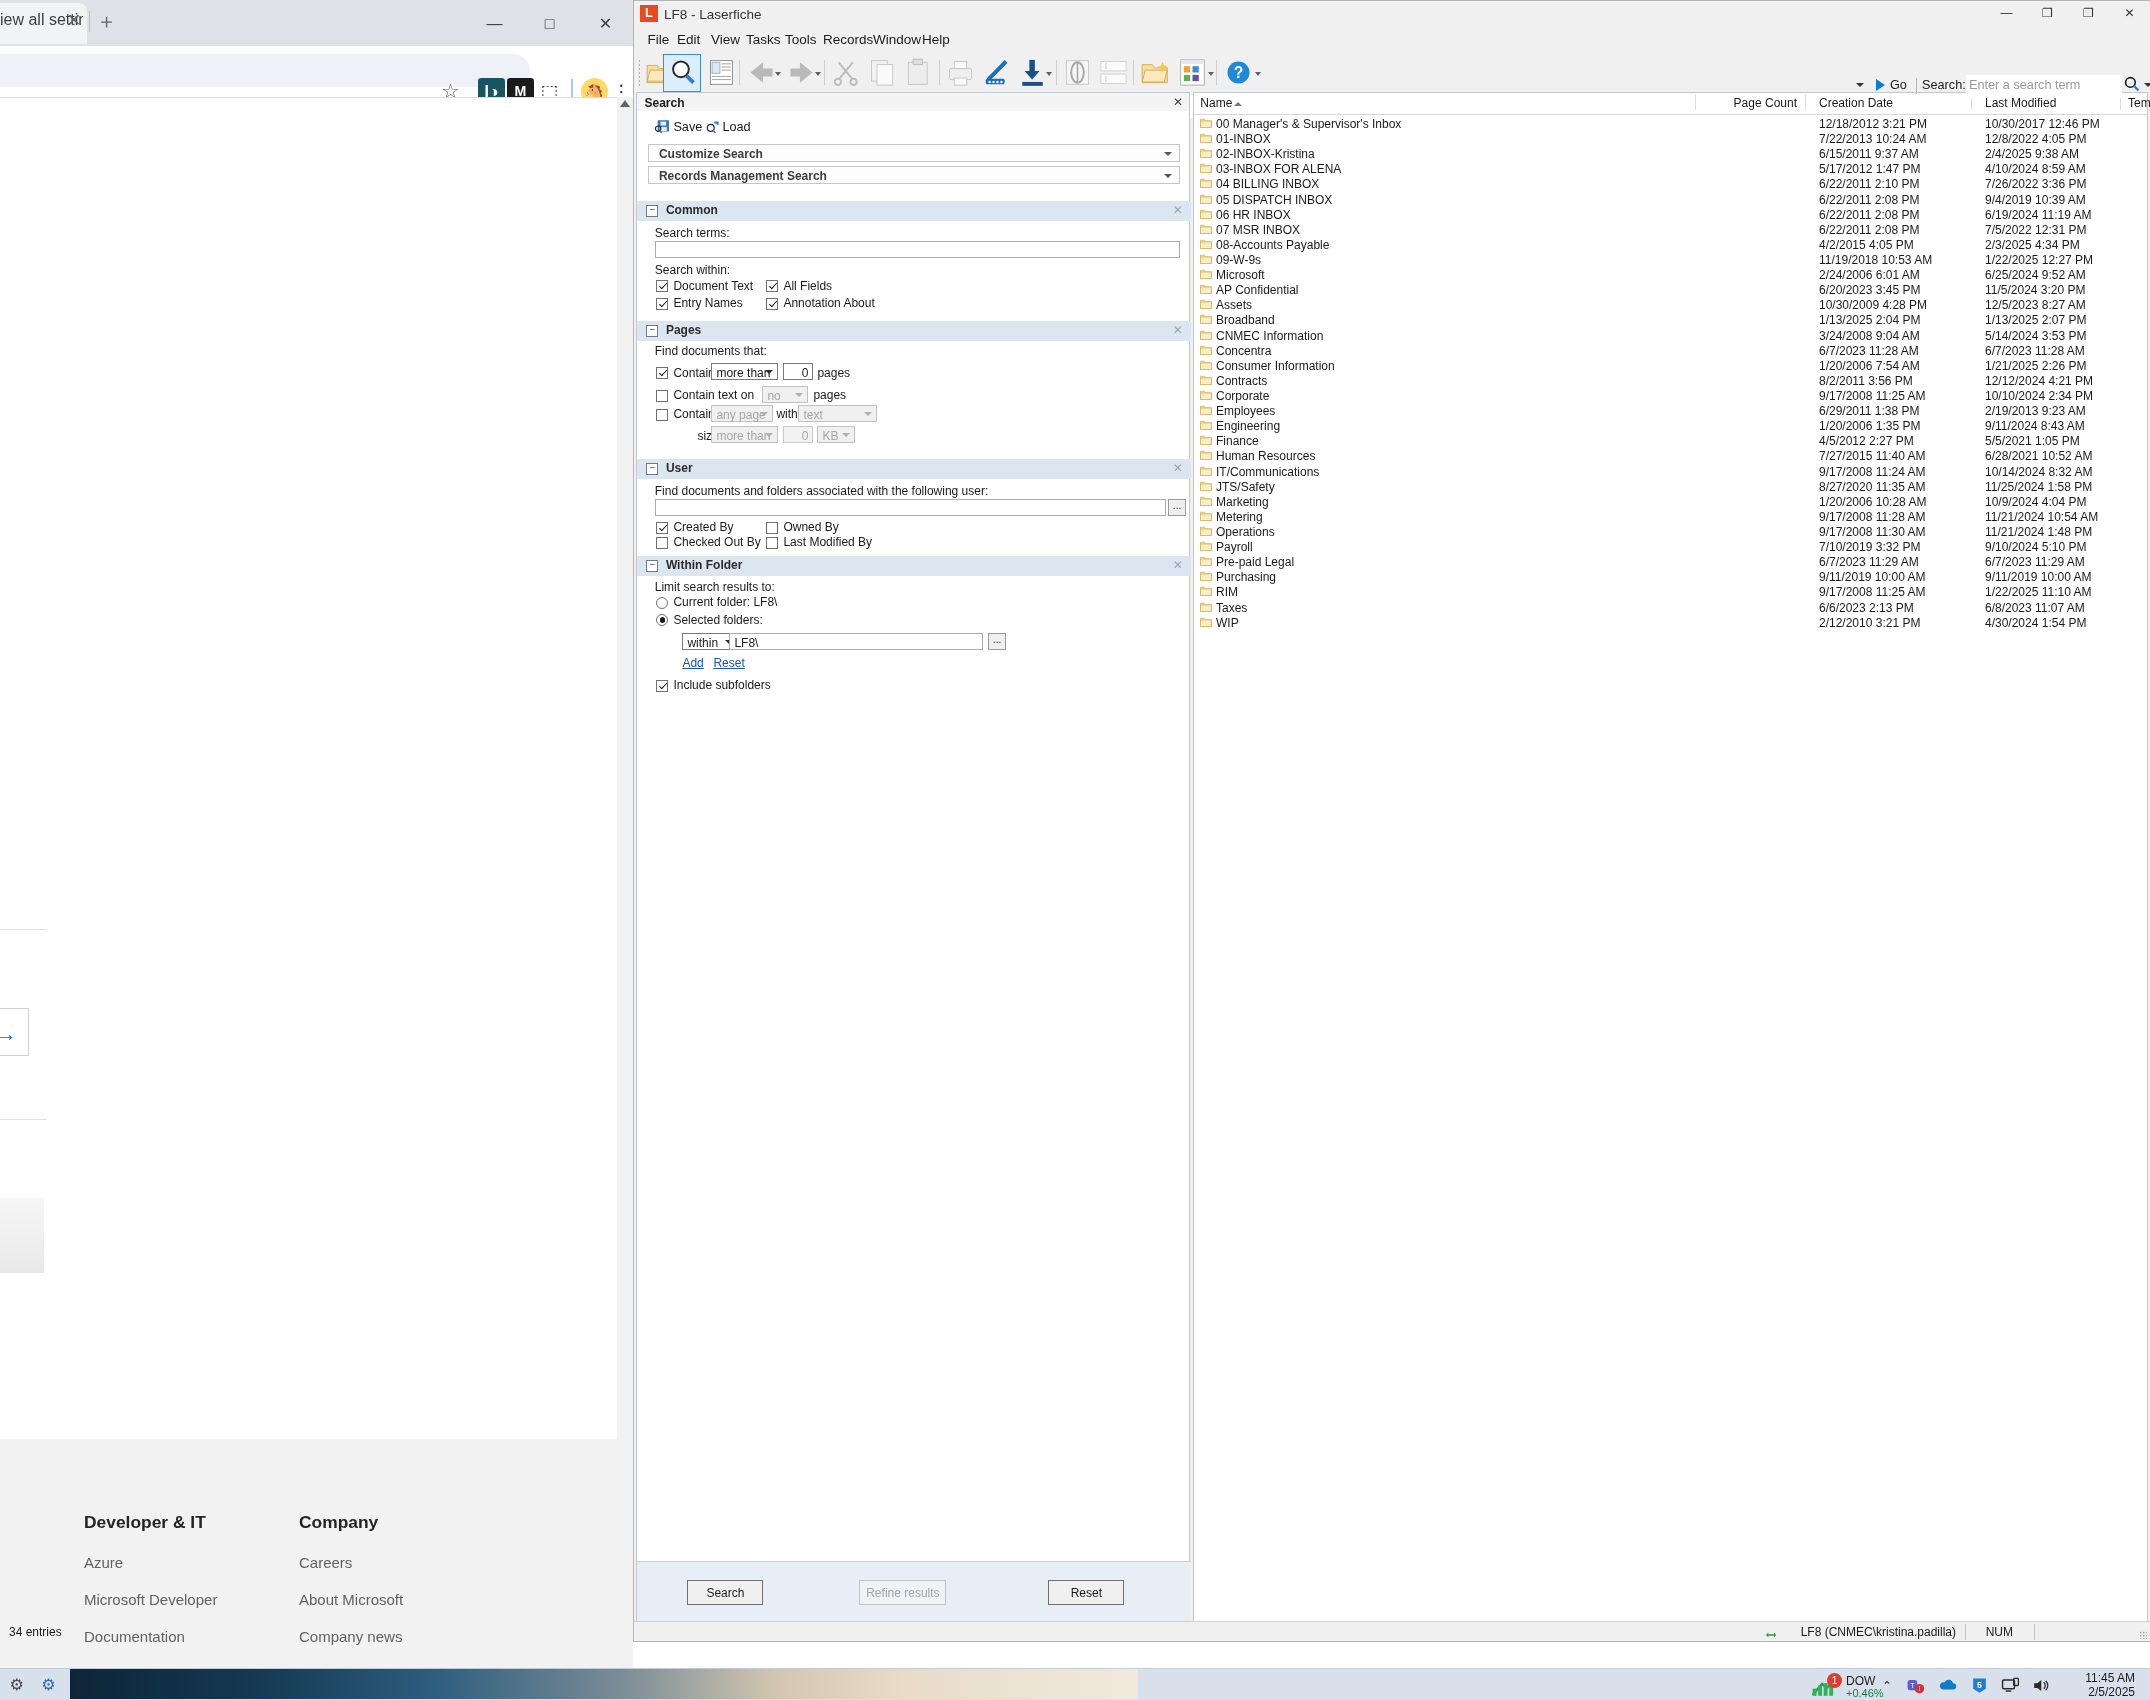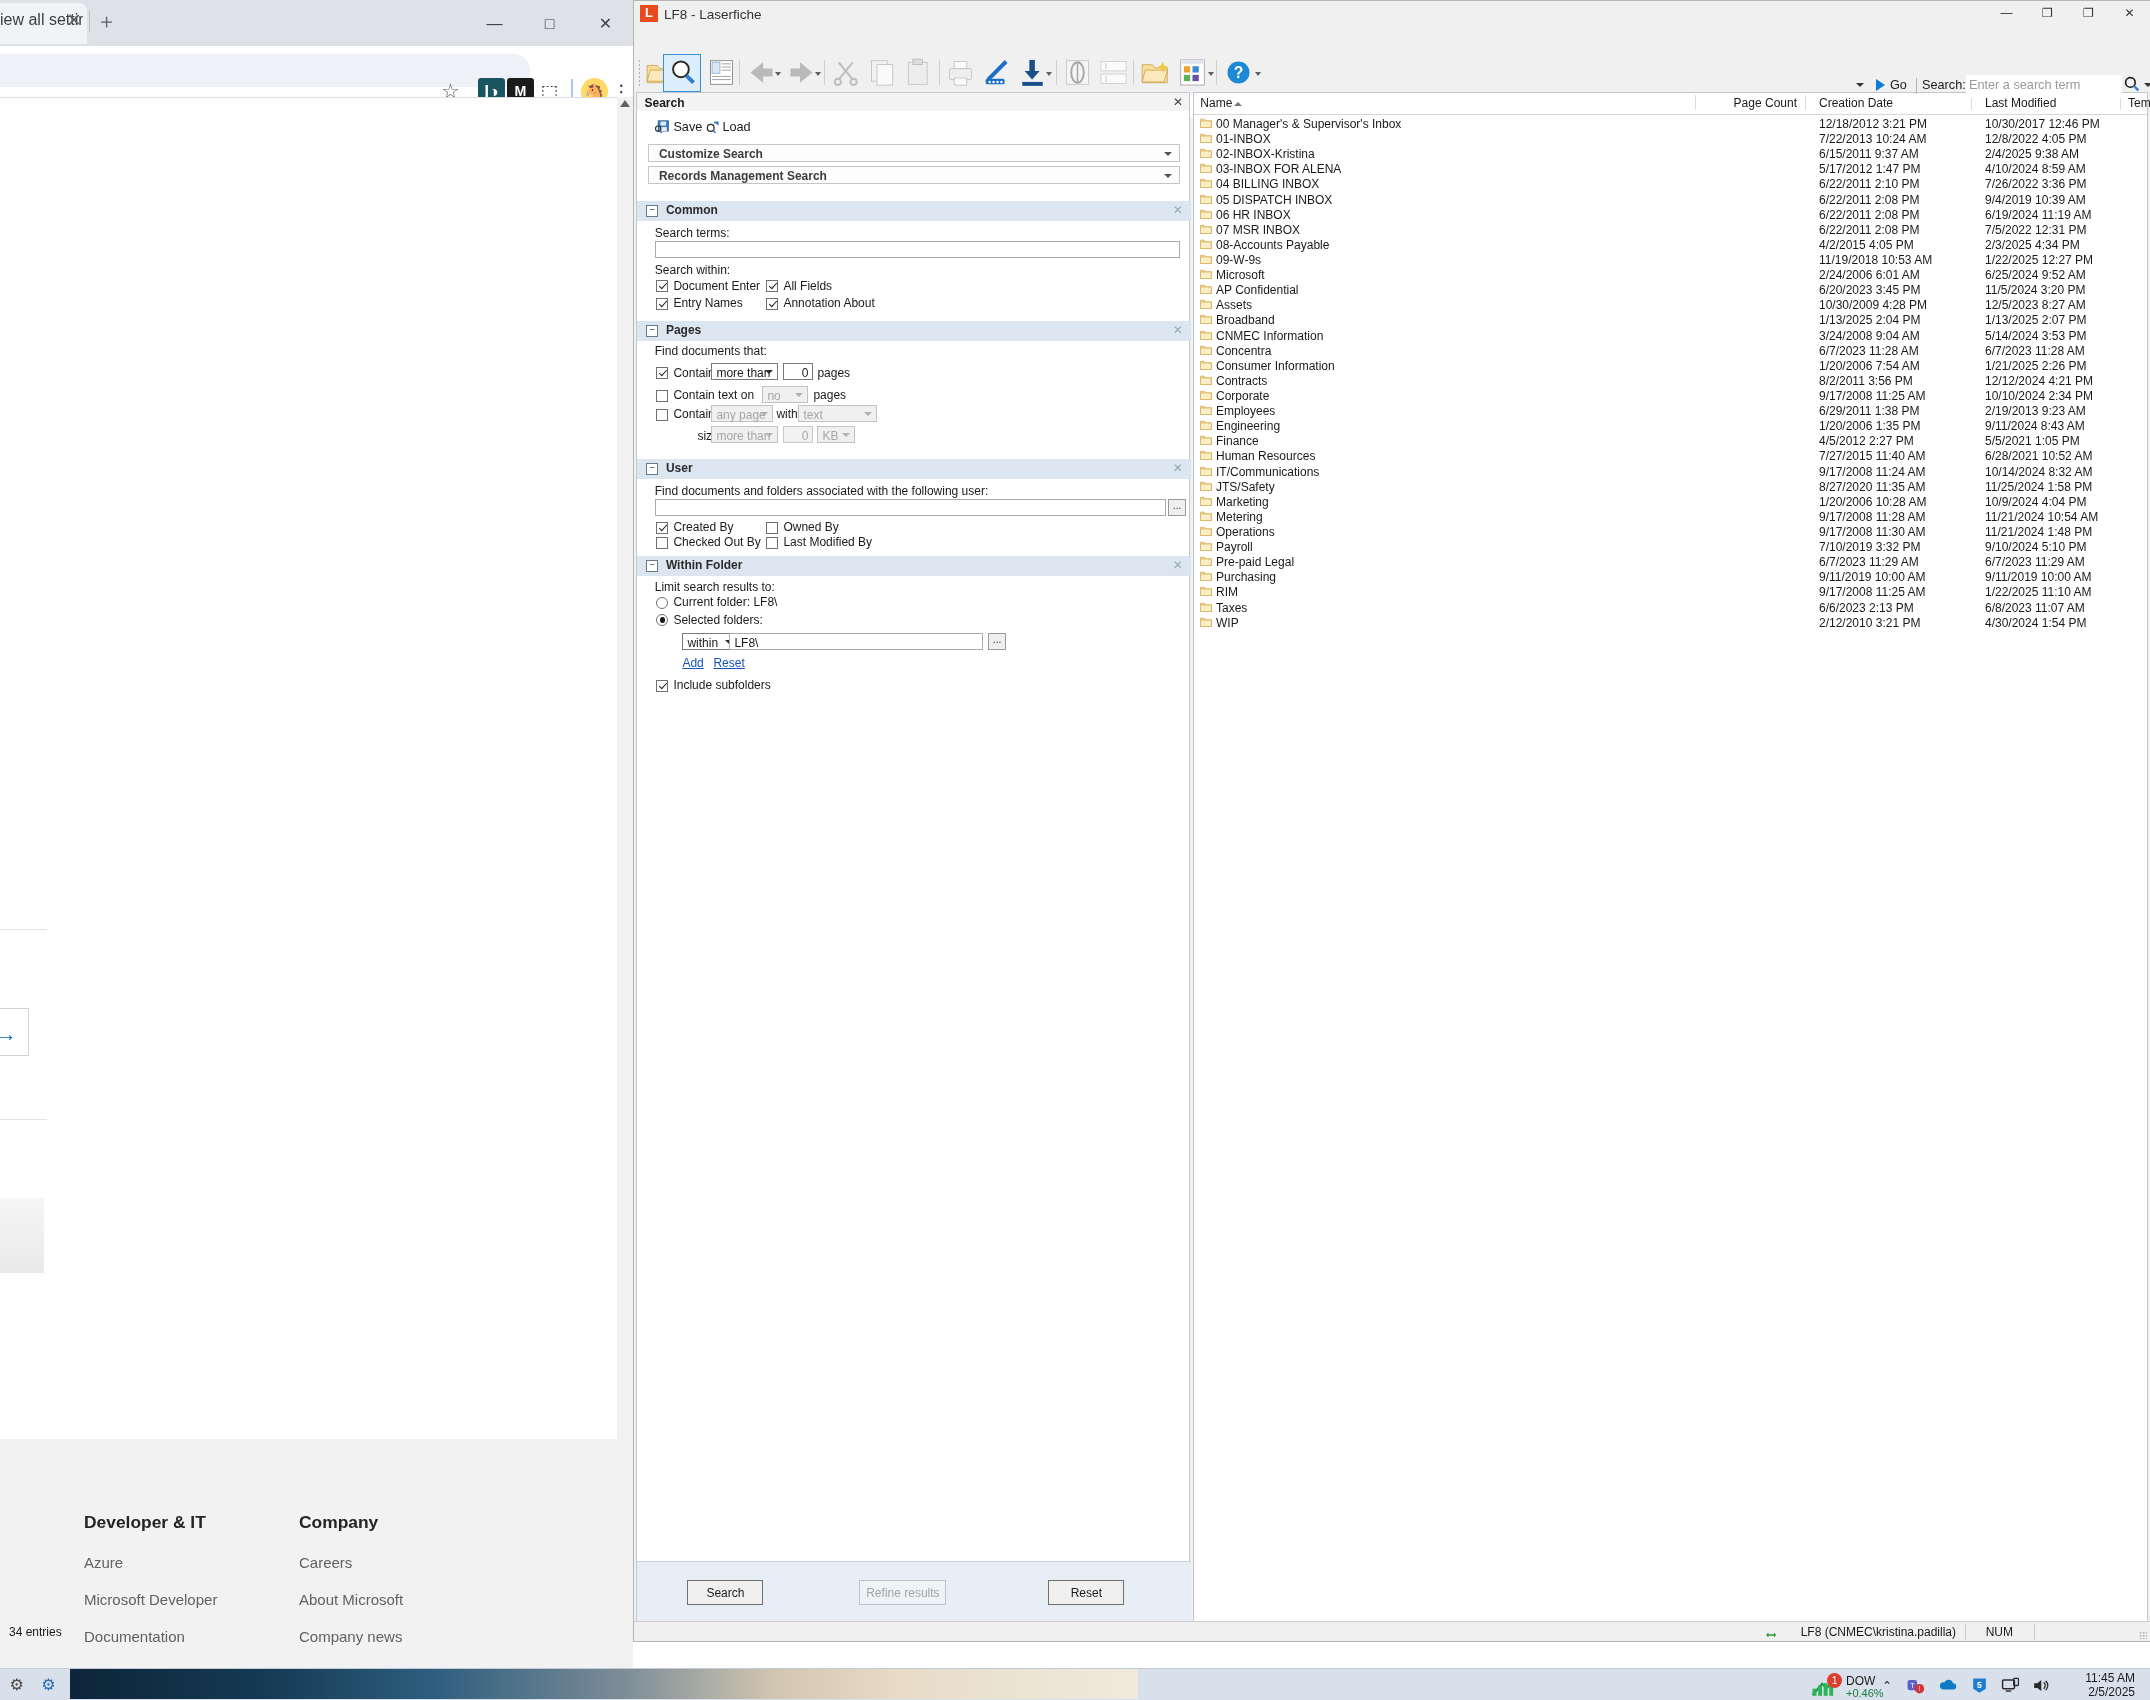--- a/index.html
+++ b/index.html
@@ -216,20 +216,30 @@
 
   <div id="lf-title">
     <div id="lf-appicon">L</div>
     <div id="lf-titletext">LF8 - Laserfiche</div>
     <div class="lfwc" id="lfwc-min">—</div>
     <div class="lfwc" id="lfwc-max">❐</div>
     <div class="lfwc" id="lfwc-close">❐</div>
     <div class="lfwc" id="lfwc-x">✕</div>
   </div>
 
+  <div id="lf-menubar">
+    <div class="menuitem" style="left:6.3px">File</div>
+    <div class="menuitem" style="left:36px">Edit</div>
+    <div class="menuitem" style="left:70px">View</div>
+    <div class="menuitem" style="left:105px">Tasks</div>
+    <div class="menuitem" style="left:144px">Tools</div>
+    <div class="menuitem" style="left:182px">Records</div>
+    <div class="menuitem" style="left:232px">Window</div>
+    <div class="menuitem" style="left:281px">Help</div>
+  </div>
 
   <div id="lf-toolbar">
     <div class="tbgrip"></div>
 
     <div class="tbicon" style="left:8.7px">
       <svg width="35" height="33" viewBox="0 0 44 42">
           <path d="M5 12h13l3 4h16v18H5z" fill="#f6dd9c" stroke="#caa24a"></path>
           <path d="M9 18h28l-4 14H5z" fill="#fbe9bd" stroke="#caa24a"></path>
         </svg>
     </div>
@@ -406,21 +416,21 @@
 
       <div class="secthead" style="top:90px">
         <div class="exp">−</div>
         <div class="st">Common</div>
         <div class="sx">✕</div>
       </div>
       <div class="lbl" style="left:17.4px;top:115px">Search terms:</div>
       <div class="txtin" style="left:17.4px;top:130px;width:525px;height:17.4px"></div>
       <div class="lbl" style="left:17.4px;top:152px">Search within:</div>
       <div class="cb ck" style="left:19px;top:169px"></div>
-      <div class="lbl" style="left:36px;top:168px">Document Enter</div>
+      <div class="lbl" style="left:36px;top:168px">Document Text</div>
       <div class="cb ck" style="left:129px;top:169px"></div>
       <div class="lbl" style="left:146px;top:168px">All Fields</div>
       <div class="cb ck" style="left:19px;top:187px"></div>
       <div class="lbl" style="left:36px;top:185px">Entry Names</div>
       <div class="cb ck" style="left:129px;top:187px"></div>
       <div class="lbl" style="left:146px;top:185px">Annotation About</div>
 
       <div class="secthead" style="top:210px">
         <div class="exp">−</div>
         <div class="st">Pages</div>

